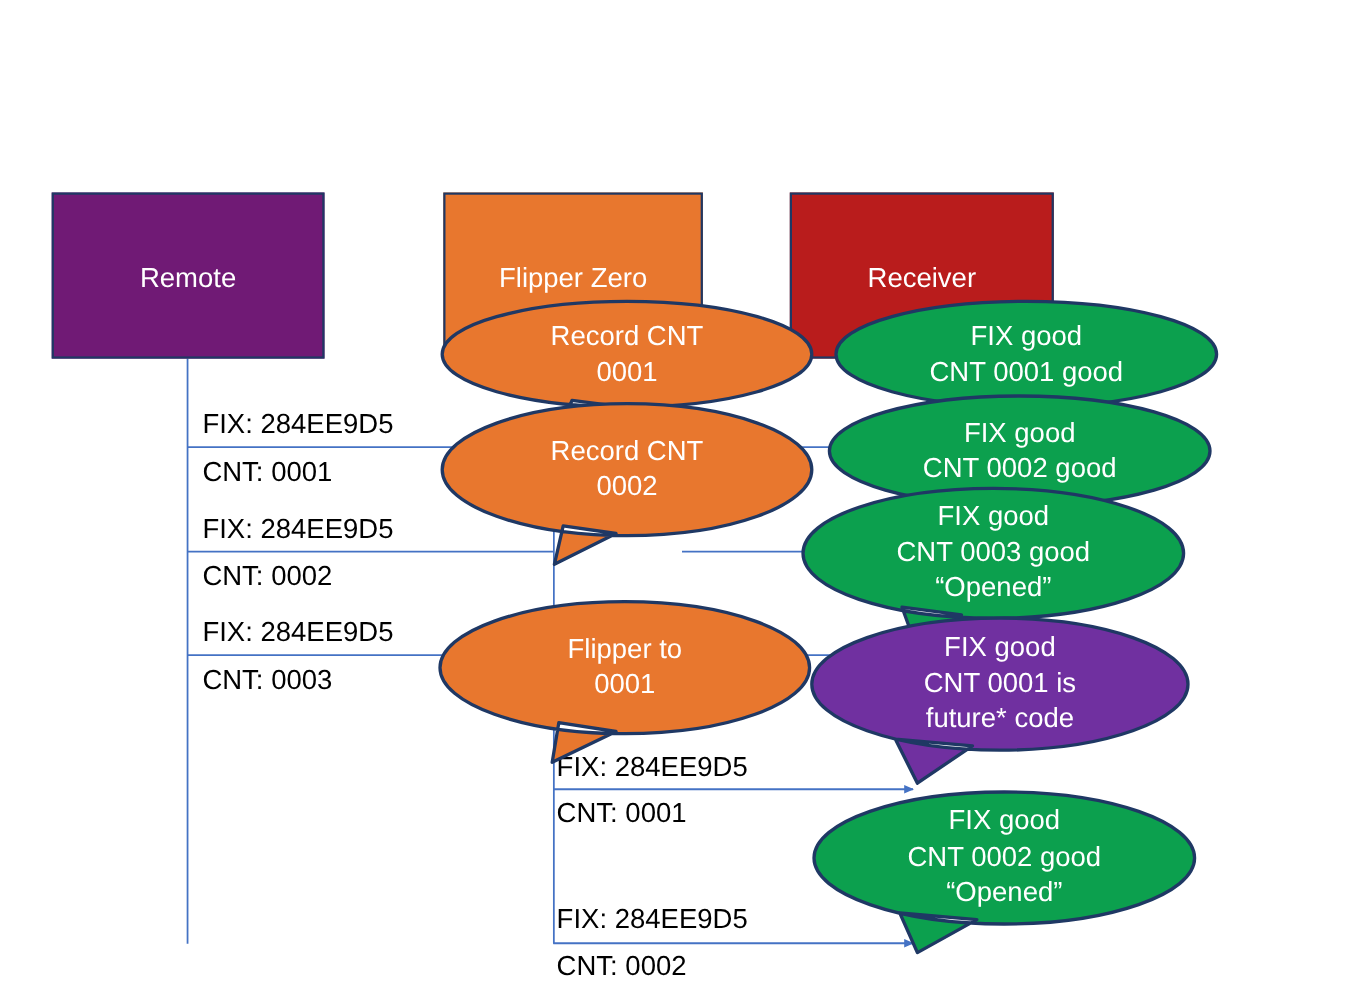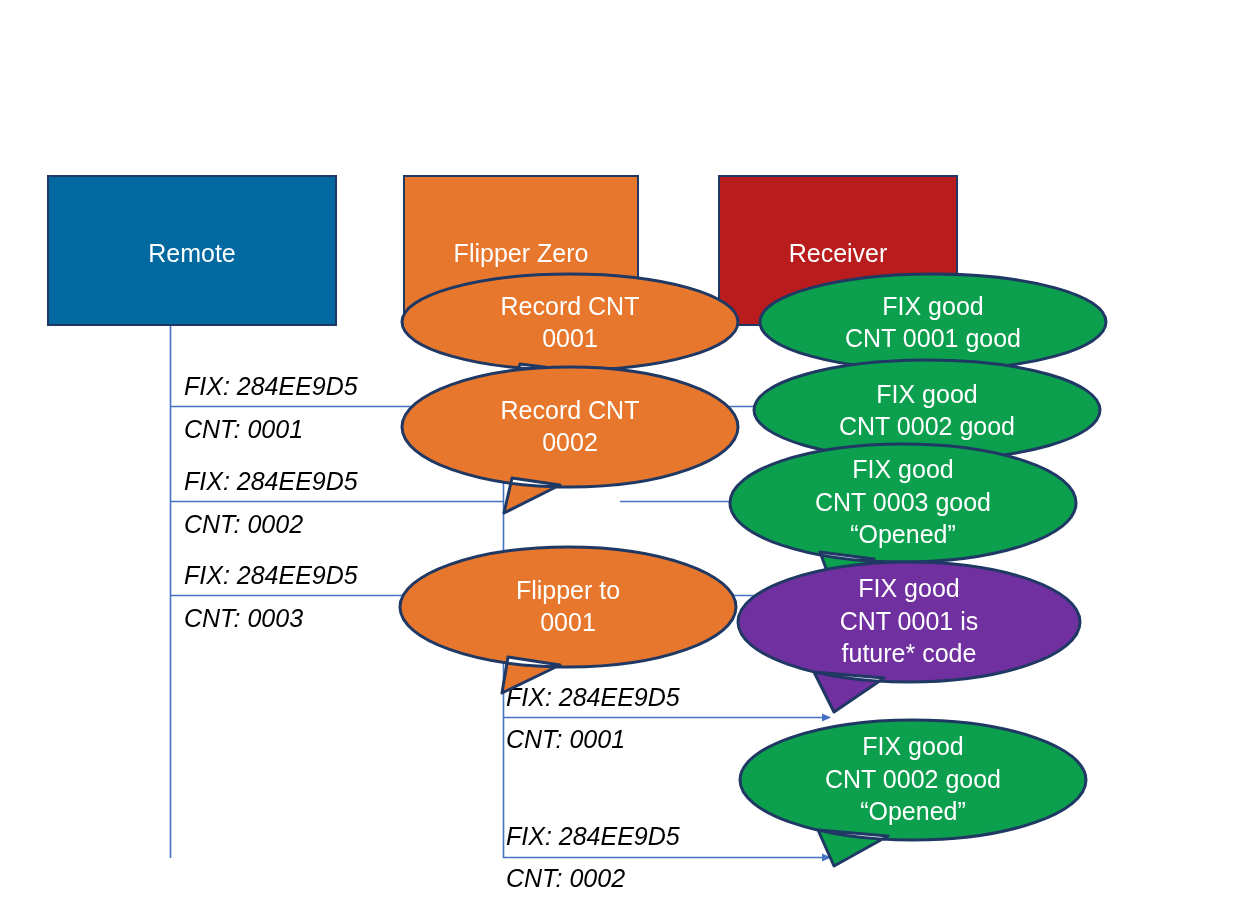--- a/index.html
+++ b/index.html
@@ -21,32 +21,31 @@
     position:absolute;
     border:2px solid #1F3864;
     box-sizing:border-box;
   }
   .actor-label{
     position:absolute;width:100%;text-align:center;
     color:#ffffff;font-size:25px;line-height:1;
     white-space:nowrap;
   }
 
-  #box-remote{left:47px;top:175px;width:290px;height:151px;background:#0369a1;}
+  #box-remote{left:47px;top:175px;width:248px;height:151px;background:#701a75;}
   #box-flipper{left:403px;top:175px;width:236px;height:151px;background:#E8772E;}
   #box-receiver{left:718px;top:175px;width:240px;height:151px;background:#b91c1c;}
 
   
   #wires{position:absolute;left:0;top:0;width:1233px;height:898px;}
 
   
   .msg{
     position:absolute;color:#000000;font-size:25px;line-height:1;
     white-space:nowrap;
-    font-style:italic;
   }
 
   
   .callout{position:absolute;}
   .callout svg{display:block;overflow:visible;}
   .callout .ctext{
     position:absolute;left:0;top:0;width:100%;height:100%;
     display:flex;flex-direction:column;align-items:center;justify-content:center;
     color:#ffffff;font-size:25px;line-height:1.30;text-align:center;
     pointer-events:none;

